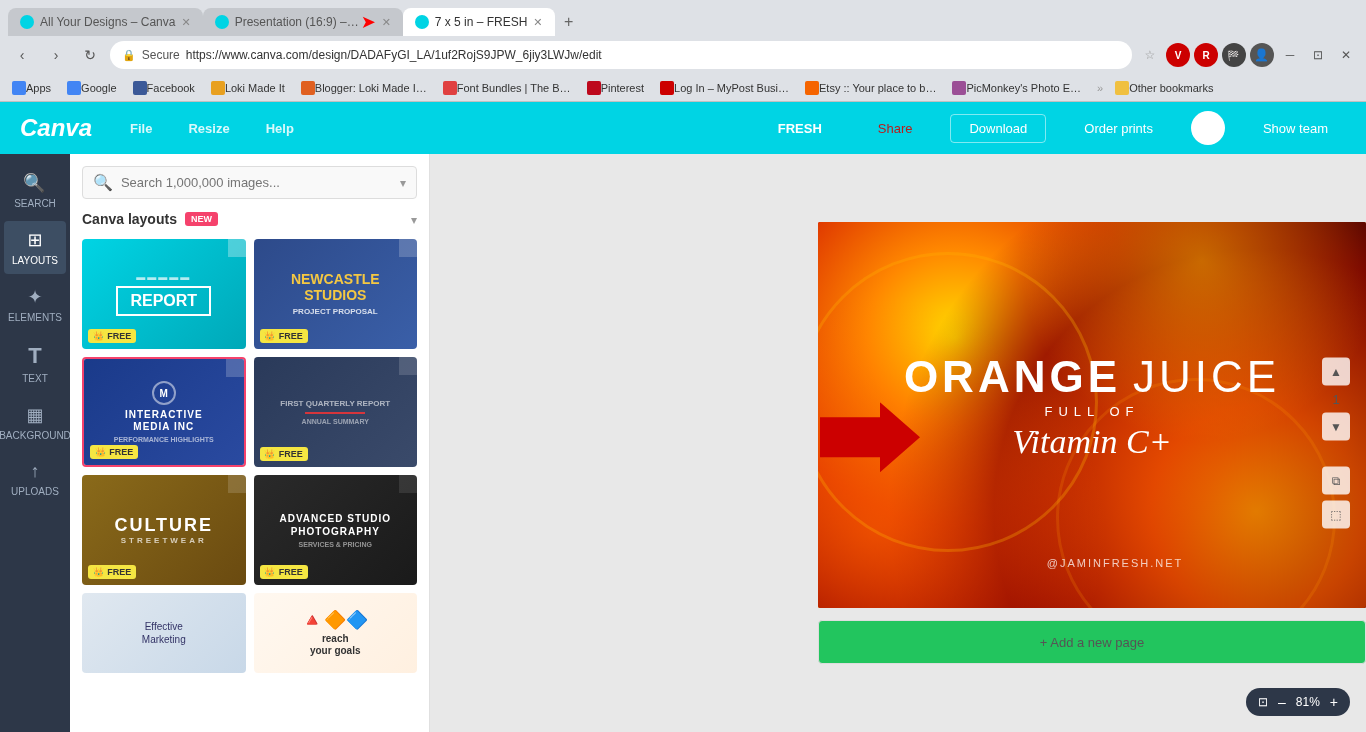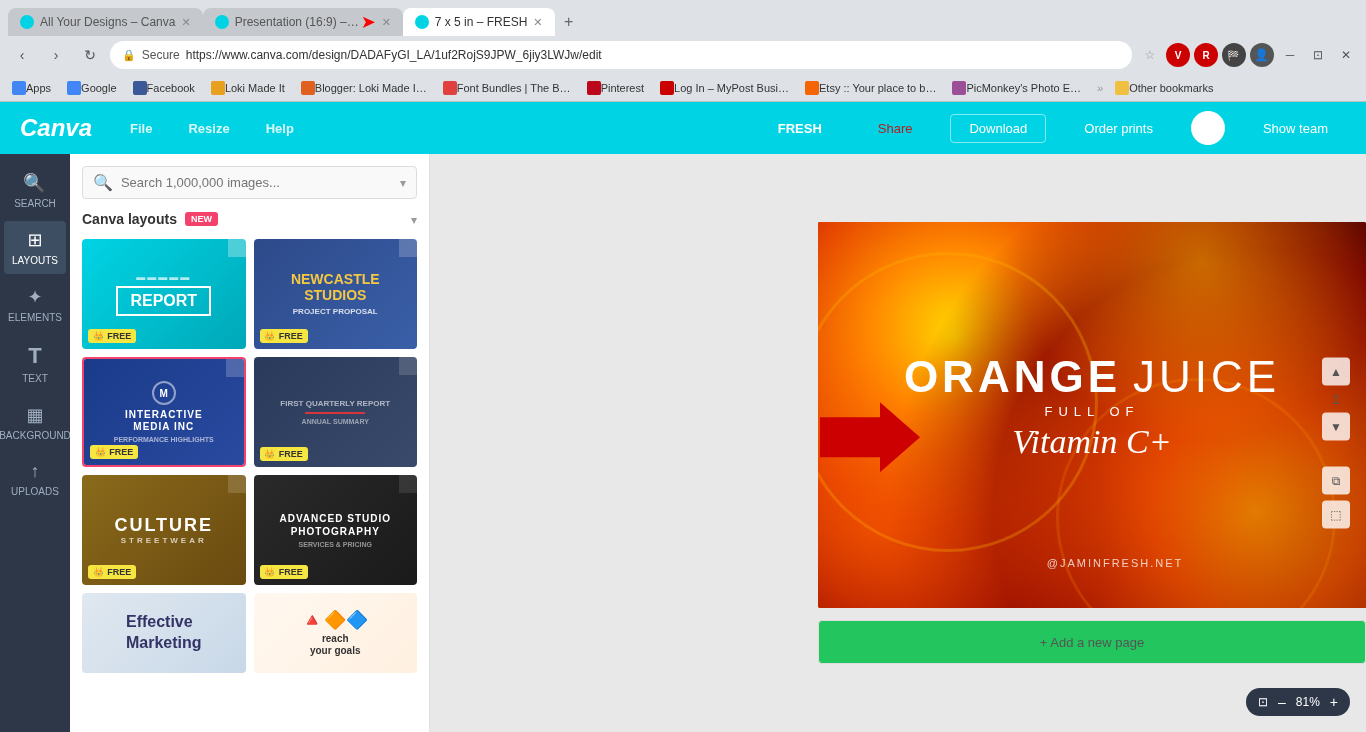--- a/index.html
+++ b/index.html
@@ -330,21 +330,21 @@
           <span class="crown-icon">👑</span>
           <span>FREE</span>
         </div>
       </div>
 
     </div>
 
     <div class="template-grid" style="margin-top:8px;">
       <div class="template-card" style="height:80px;">
         <div class="template-thumb tmpl-effective" style="background:linear-gradient(135deg,#e0e8f0,#c8d8e8);padding:8px;">
-          <div style="font-size:16px;font-weight:bold;color:#336;line-height:1.3;">Effective<br>Marketing</div>
+          <div style="font-size:10px;font-weight:normal;color:#336;line-height:1.3;text-align:center;">Effective<br>Marketing</div>
         </div>
       </div>
       <div class="template-card" style="height:80px;">
         <div class="template-thumb" style="background:linear-gradient(135deg,#fff8f0,#fff0e0);padding:8px;display:flex;align-items:center;justify-content:center;">
           <div style="text-align:center;">
             <div style="font-size:18px;margin-bottom:2px;">🔺🔶🔷</div>
             <div style="font-size:10px;font-weight:bold;color:#333;line-height:1.2;">reach<br>your goals</div>
           </div>
         </div>
       </div>

